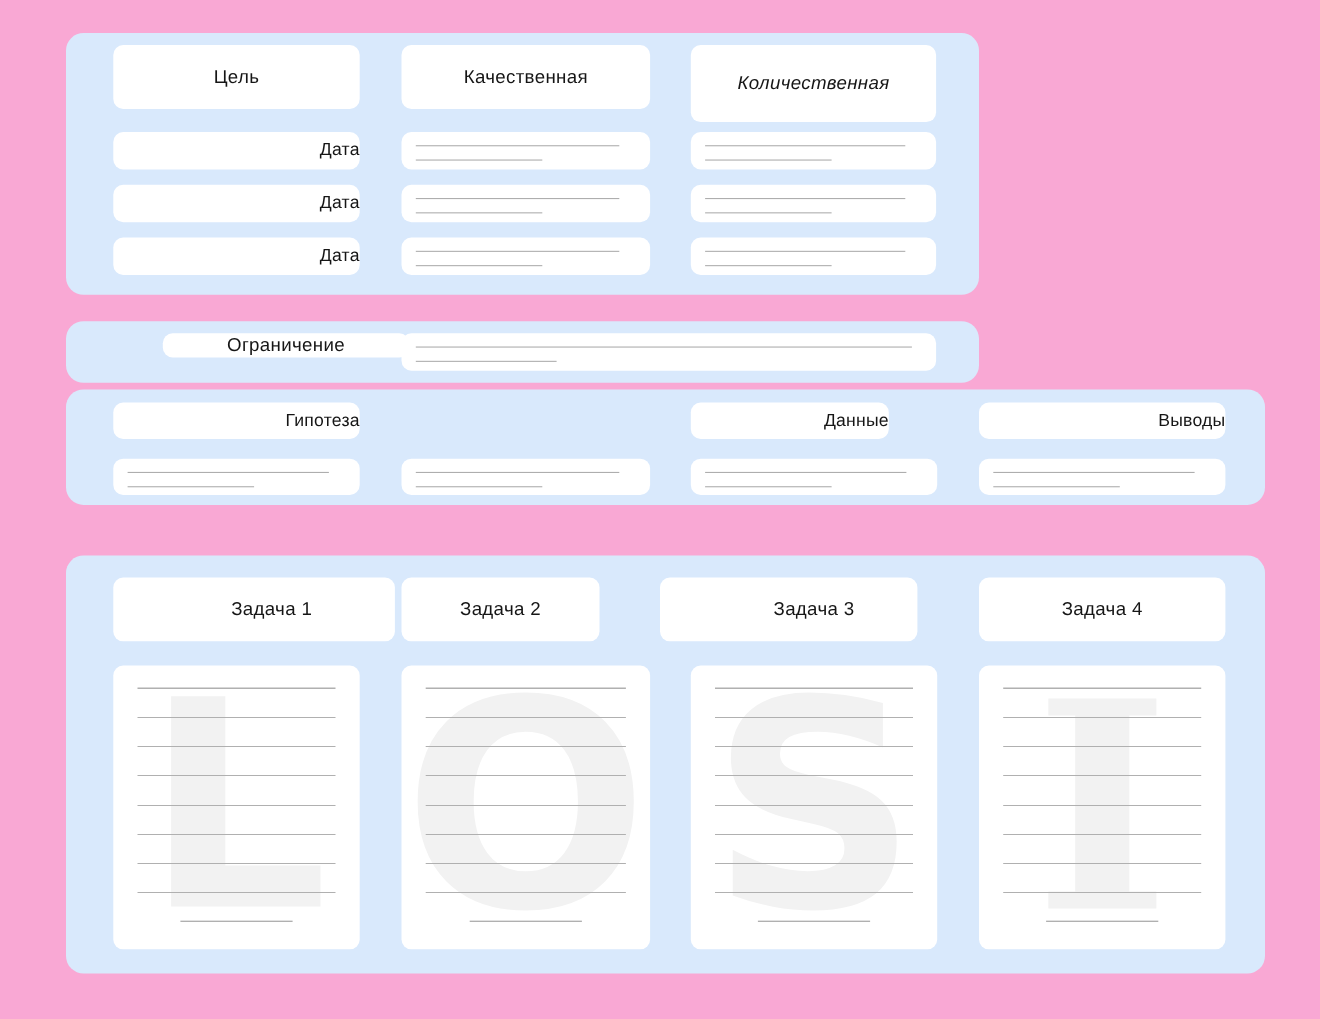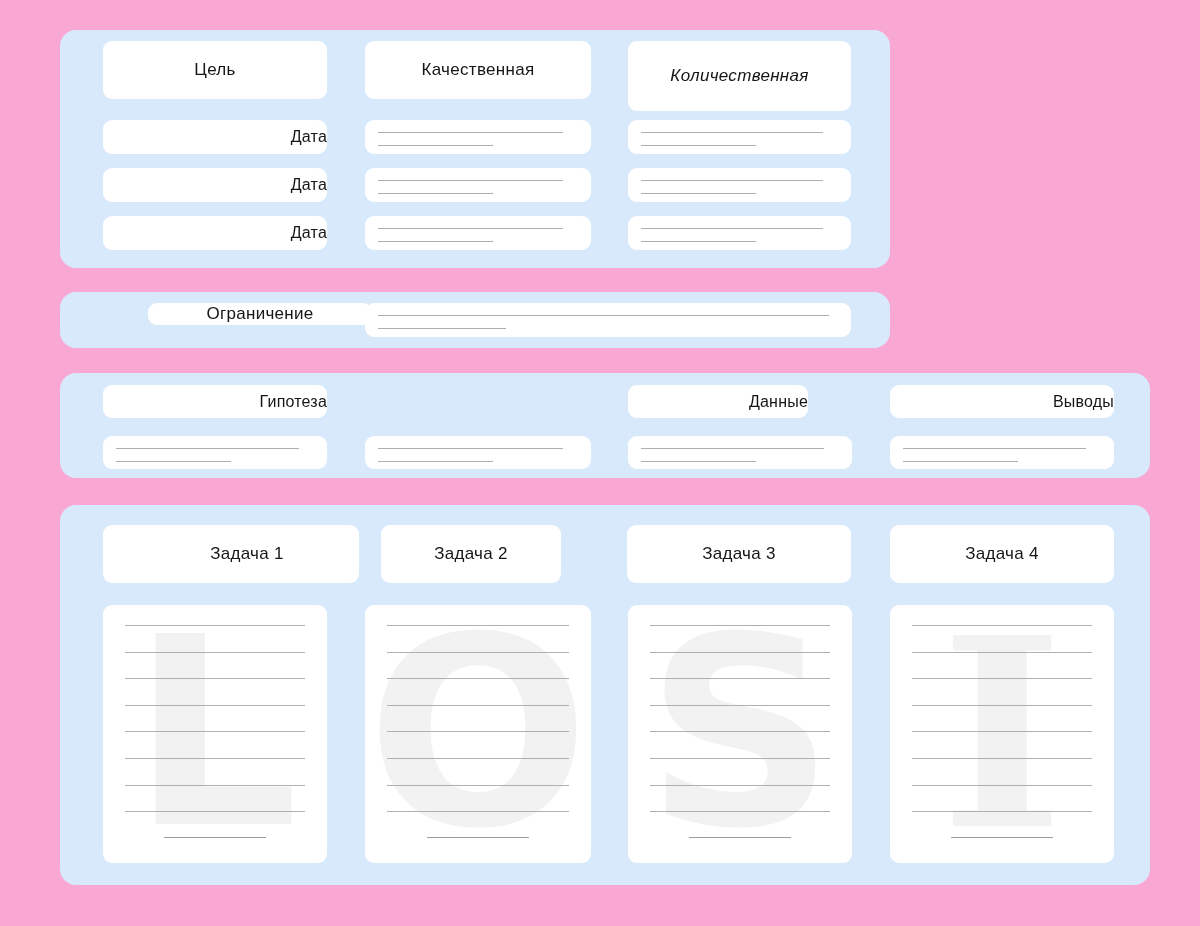--- a/index.html
+++ b/index.html
@@ -82,21 +82,21 @@
   <div class="panel" style="left:60px;top:292px;width:830px;height:56px;">
     <div class="wbox hdr" style="left:43px;top:11px;width:224px;height:22px;margin-left:45px;">
       <span>Ограничение</span>
     </div>
     <div class="wbox" style="left:305px;top:11px;width:486px;height:34px;">
       <div class="line l-limit-long"></div>
       <div class="line l-limit-short"></div>
     </div>
   </div>
 
-  <div class="panel" style="left:60px;top:373px;width:1090px;height:105px;">
+  <div class="panel" style="left:60px;top:354px;width:1090px;height:105px;">
     <div class="wbox hdr-sm" style="left:43px;top:12px;width:224px;height:33px;">
       <span>Гипотеза</span>
     </div>
     <div class="wbox hdr-sm" style="left:568px;top:12px;width:180px;height:33px;">
       <span>Данные</span>
     </div>
     <div class="wbox hdr-sm" style="left:830px;top:12px;width:224px;height:33px;">
       <span>Выводы</span>
     </div>
 
@@ -115,24 +115,24 @@
     <div class="wbox" style="left:830px;top:63px;width:224px;height:33px;">
       <div class="line l-long"></div>
       <div class="line l-short"></div>
     </div>
   </div>
 
   <div class="panel" style="left:60px;top:505px;width:1090px;height:380px;">
     <div class="wbox hdr" style="left:43px;top:20px;width:224px;height:58px;padding-left:32px;">
       <span>Задача 1</span>
     </div>
-    <div class="wbox hdr" style="left:305px;top:20px;width:180px;height:58px;margin-left:16px;">
+    <div class="wbox hdr" style="left:305px;top:20px;width:180px;height:58px;">
       <span>Задача 2</span>
     </div>
-    <div class="wbox hdr" style="left:567px;top:20px;width:224px;height:58px;">
+    <div class="wbox hdr" style="left:540px;top:20px;width:188px;height:58px;padding-left:46px;">
       <span>Задача 3</span>
     </div>
     <div class="wbox hdr" style="left:830px;top:20px;width:224px;height:58px;align-items:center;">
       <span>Задача 4</span>
     </div>
 
     <div class="wbox" style="left:43px;top:100px;width:224px;height:258px;">
       <div class="watermark">L</div>
       <div class="ruled"></div>
       <div class="sig-line"></div>

